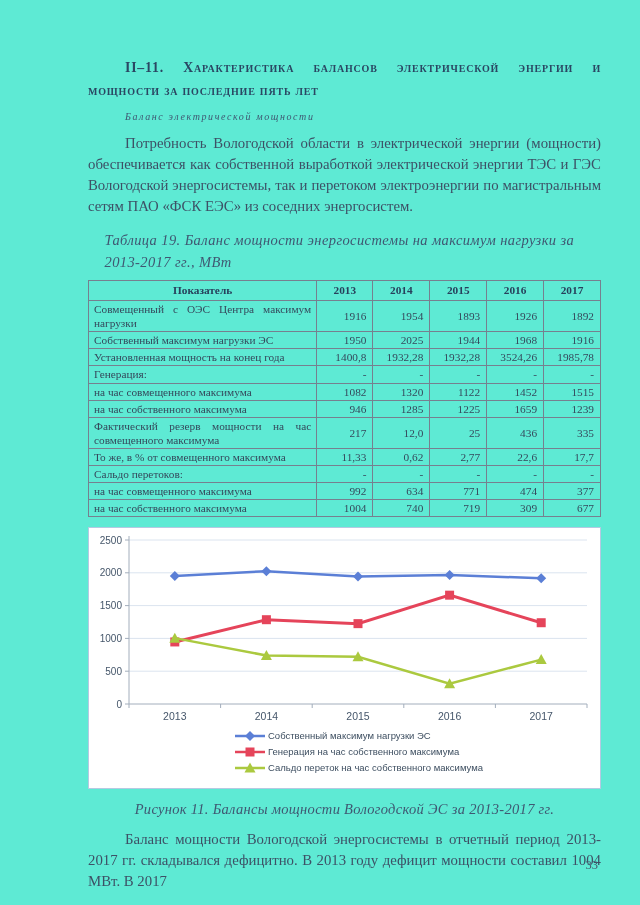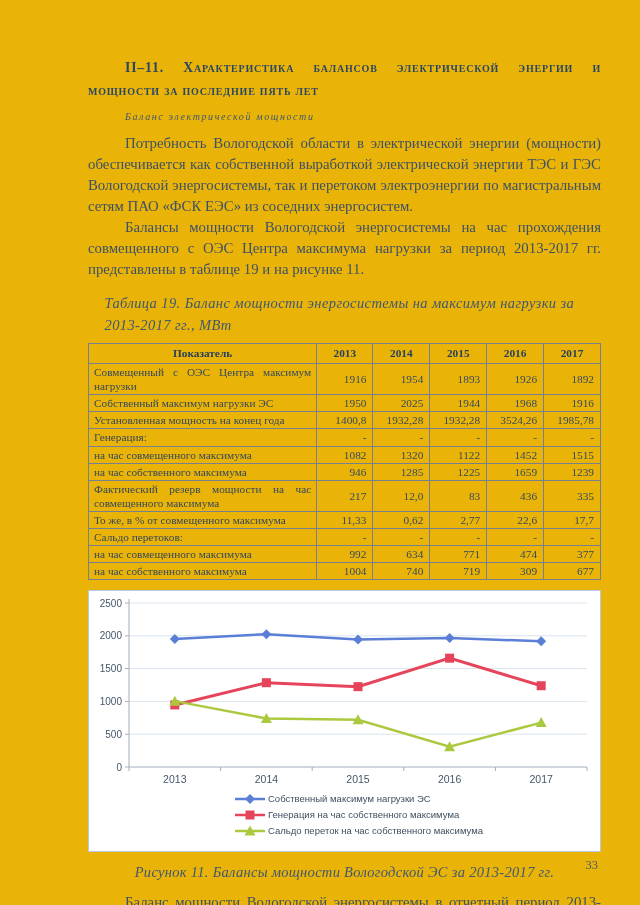--- a/index.html
+++ b/index.html
@@ -1,19 +1,19 @@
 <!DOCTYPE html>
 <html lang="ru"><head>
 <meta charset="utf-8">
 <style>
   * { margin:0; padding:0; box-sizing:border-box; }
   html,body { background:#e9e9e9; }
   .page {
     position:relative; width:640px; height:905px; margin:0 auto;
-    background:#eab308; overflow:hidden;
+    background:#5eead4; overflow:hidden;
     font-family:"Liberation Serif", serif; color:#3d5166;
   }
   .content { padding:56px 39px 0 88px; }
 
   .doc-title {
     font-weight:bold; font-size:13.8px; line-height:23px;
     font-variant:small-caps; letter-spacing:0.8px;
     text-align:justify; text-indent:37px; color:#2a4763;
   }
   .doc-subtitle {
@@ -73,21 +73,20 @@
 
 <div class="page">
   <div class="content">
 
     <div class="doc-title">II–11. Характеристика балансов электрической энергии и мощности за последние пять лет</div>
 
     <div class="doc-subtitle">Баланс электрической мощности</div>
 
     <p class="body-par">Потребность Вологодской области в электрической энергии (мощности) обеспечивается как собственной выработкой электрической энергии ТЭС и ГЭС Вологодской энергосистемы, так и перетоком электроэнергии по магистральным сетям ПАО «ФСК ЕЭС» из соседних энергосистем.</p>
 
-    <p class="body-par cont">Балансы мощности Вологодской энергосистемы на час прохождения совмещенного с ОЭС Центра максимума нагрузки за период 2013-2017 гг. представлены в таблице 19 и на рисунке 11.</p>
 
     <div class="table-caption">Таблица 19. Баланс мощности энергосистемы на максимум нагрузки за 2013-2017 гг., МВт</div>
 
     <table class="balance">
       <thead>
         <tr id="tbl-head">
             <th style="width: 248px;">Показатель</th>
             <th>2013</th>
             <th>2014</th>
             <th>2015</th>
@@ -141,21 +140,21 @@
             <td class="num">946</td>
             <td class="num">1285</td>
             <td class="num">1225</td>
             <td class="num">1659</td>
             <td class="num">1239</td>
           </tr>
           <tr>
             <td class="lbl">Фактический резерв мощности на час совмещенного максимума</td>
             <td class="num">217</td>
             <td class="num">12,0</td>
-            <td class="num">83</td>
+            <td class="num">25</td>
             <td class="num">436</td>
             <td class="num">335</td>
           </tr>
           <tr>
             <td class="lbl">То же, в % от совмещенного максимума</td>
             <td class="num">11,33</td>
             <td class="num">0,62</td>
             <td class="num">2,77</td>
             <td class="num">22,6</td>
             <td class="num">17,7</td>

